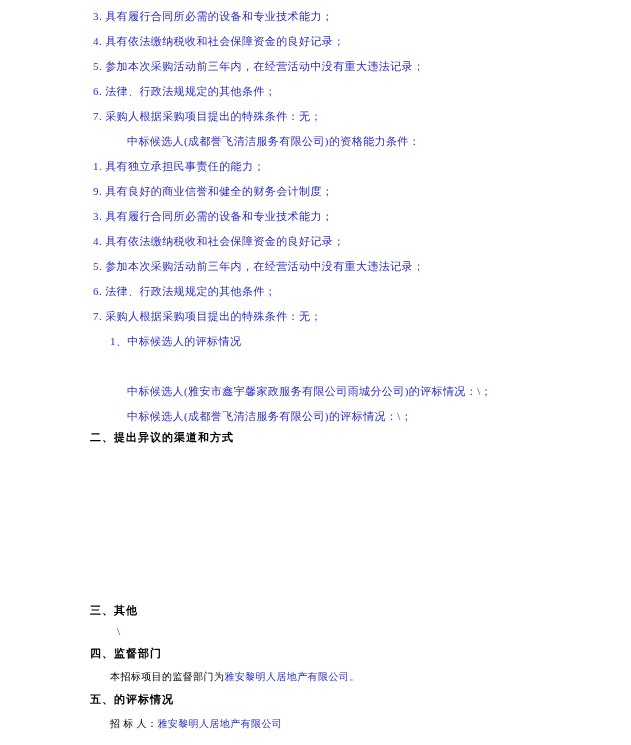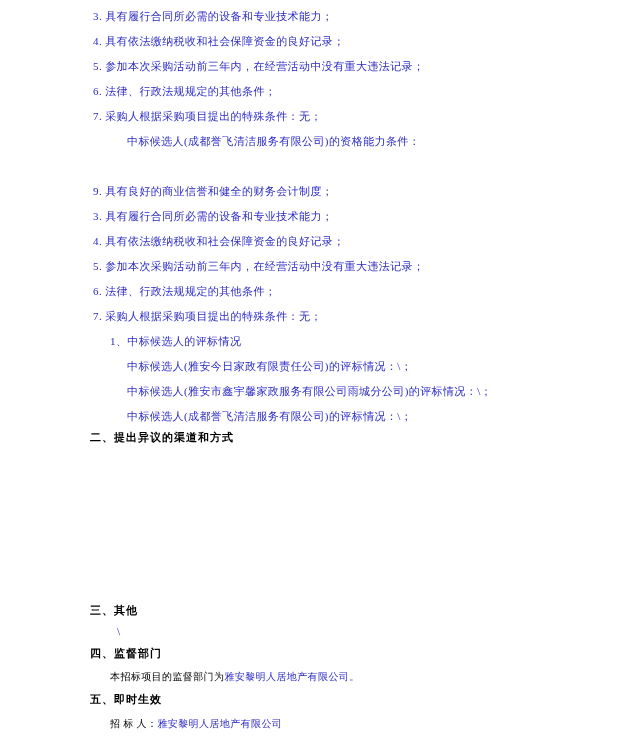--- a/index.html
+++ b/index.html
@@ -75,43 +75,43 @@
 
 <div class="page">
 
   <div class="bl" style="left:93px;top:9px">3. 具有履行合同所必需的设备和专业技术能力；</div>
   <div class="bl" style="left:93px;top:34px">4. 具有依法缴纳税收和社会保障资金的良好记录；</div>
   <div class="bl" style="left:93px;top:59px">5. 参加本次采购活动前三年内，在经营活动中没有重大违法记录；</div>
   <div class="bl" style="left:93px;top:84px">6. 法律、行政法规规定的其他条件；</div>
   <div class="bl" style="left:93px;top:109px">7. 采购人根据采购项目提出的特殊条件：无；</div>
 
   <div class="bl" style="left:127px;top:134px">中标候选人(成都誉飞清洁服务有限公司)的资格能力条件：</div>
+  <div class="bl" style="left:93px;top:159px">1. 具有独立承担民事责任的能力；</div>
   <div class="bl" style="left:93px;top:184px">9. 具有良好的商业信誉和健全的财务会计制度；</div>
   <div class="bl" style="left:93px;top:209px">3. 具有履行合同所必需的设备和专业技术能力；</div>
   <div class="bl" style="left:93px;top:234px">4. 具有依法缴纳税收和社会保障资金的良好记录；</div>
   <div class="bl" style="left:93px;top:259px">5. 参加本次采购活动前三年内，在经营活动中没有重大违法记录；</div>
   <div class="bl" style="left:93px;top:284px">6. 法律、行政法规规定的其他条件；</div>
   <div class="bl" style="left:93px;top:309px">7. 采购人根据采购项目提出的特殊条件：无；</div>
 
   <div class="bl" style="left:110px;top:334px">1、中标候选人的评标情况</div>
-  <div class="bl" style="left:127px;top:359px">中标候选人(雅安今日家政有限责任公司)的评标情况：\；</div>
   <div class="bl" style="left:127px;top:384px">中标候选人(雅安市鑫宇馨家政服务有限公司雨城分公司)的评标情况：\；</div>
   <div class="bl" style="left:127px;top:409px">中标候选人(成都誉飞清洁服务有限公司)的评标情况：\；</div>
 
   <div class="hd" style="left:90px;top:430px">二、提出异议的渠道和方式</div>
 
   <div class="hd" style="left:90px;top:603px">三、其他</div>
   <div class="bl" style="left:117px;top:625px">\</div>
 
   <div class="hd" style="left:90px;top:646px">四、监督部门</div>
   <div class="mixed" style="left:110px;top:670px">
     <span>本招标项目的监督部门为</span><span class="blue">雅安黎明人居地产有限公司</span><span class="blue">。</span>
   </div>
 
-  <div class="hd" style="left:90px;top:692px">五、即时生效</div>
+  <div class="hd" style="left:90px;top:692px">五、的评标情况</div>
   <div class="mixed" style="left:110px;top:717px">
     <span>招 标 人：</span><span class="blue">雅安黎明人居地产有限公司</span>
   </div>
 
   <div>
     <div class="stamp-ring"></div>
     <span class="stamp-star">★</span>
     <span class="stamp-ch" style="left:581px;top:92px;transform:rotate(-52deg)">住</span>
     <span class="stamp-ch" style="left:593px;top:71px;transform:rotate(-36deg)">项</span>
     <span class="stamp-ch" style="left:613px;top:58px;transform:rotate(-20deg)">目</span>

